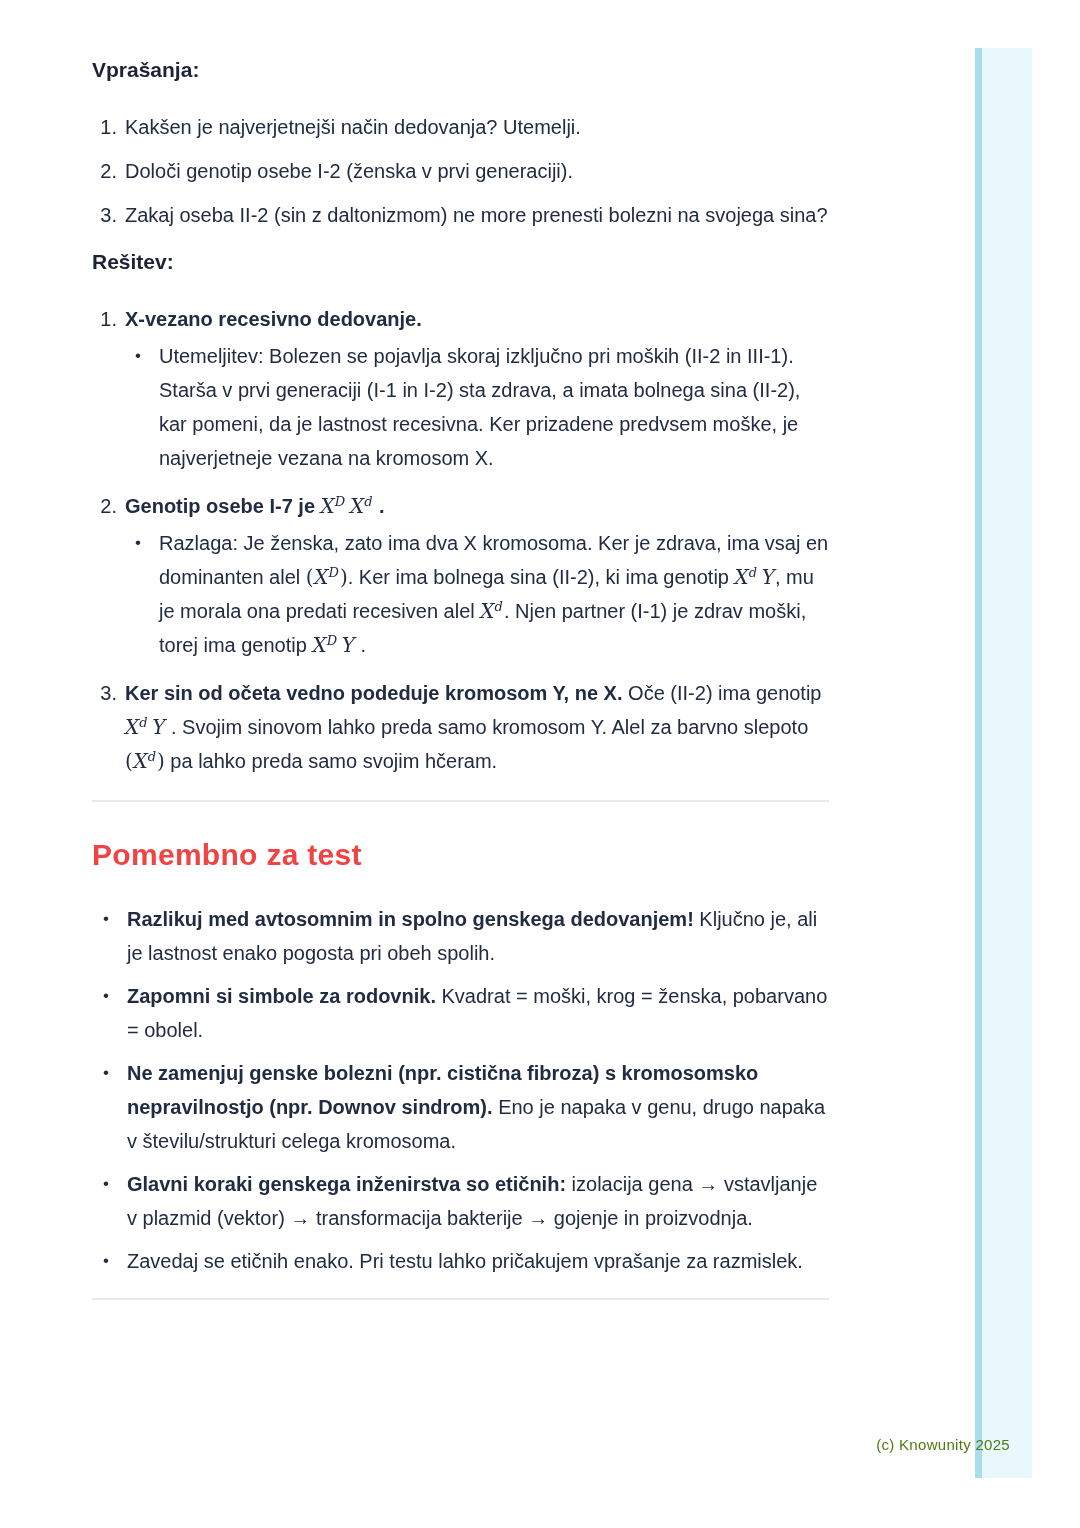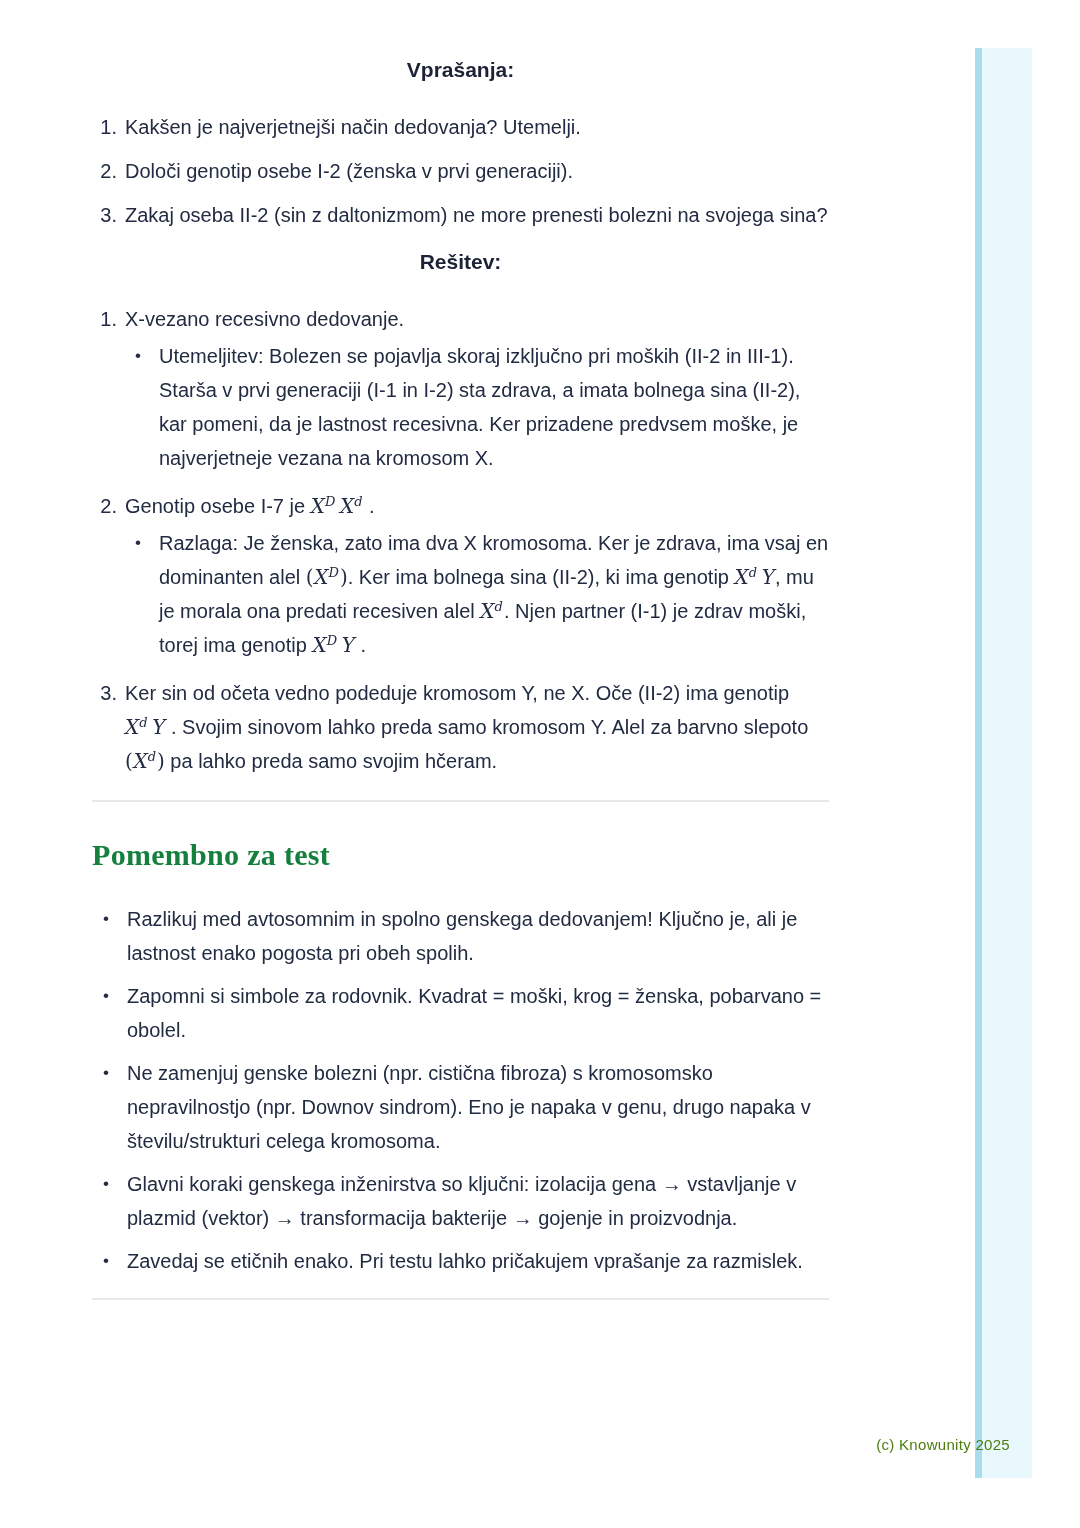--- a/index.html
+++ b/index.html
@@ -24,40 +24,39 @@
     position:absolute;
     left:92px;top:48px;
     width:737px;
     z-index:2;
   }
   .sec-heading{
     font-size:21px;
     font-weight:700;
     margin:10px 0 28px 0;
     color:#1c2336;
-    text-align:center;
   }
   .sec-heading.second{margin-top:16px;}
   .body-text{font-size:20px;line-height:34px;}
   .nlist{margin:0 0 18px 0;}
   .n-item{display:flex;margin-bottom:10px;}
   .n-item .num{
     flex:none;width:25px;text-align:right;margin-right:8px;
     font-size:20px;line-height:34px;
   }
   .n-item .itext{flex:1;}
   .sol-item{margin-bottom:14px;}
   .sol-title{font-weight:700;margin-bottom:3px;}
   .bullet-row{display:flex;margin-top:2px;}
   .dot{
     flex:none;width:34px;padding-left:10px;box-sizing:border-box;
     font-size:17px;line-height:34px;
   }
   .btext{flex:1;}
-  .seg-b{font-weight:400;}
+  .seg-b{font-weight:700;}
   .seg-i{}
   .divider{height:2px;background:#e6e8ea;margin-top:22px;}
   .divider.bottom{margin-top:20px;}
   .important-heading{
     font-size:30px;
     font-weight:700;
     letter-spacing:.3px;
     margin:36px 0 30px 0;
   }
   .blist{margin:0;}
@@ -147,38 +146,38 @@
         <span class="num">3.</span>
         <div class="itext">
           <div><span class="seg-b">Ker sin od očeta vedno podeduje kromosom Y, ne X.</span><span class="seg-n"> Oče (II-2) ima genotip </span><span class="math"><span class="mit">X</span><sup>d</sup><span class="mit">Y</span></span><span class="seg-n"> . Svojim sinovom lahko preda samo kromosom Y. Alel za barvno slepoto </span><span class="math"><span class="mup">(</span><span class="mit">X</span><sup>d</sup><span class="mup">)</span></span><span class="seg-n"> pa lahko preda samo svojim hčeram.</span></div>
         </div>
       </div>
 
     </div>
 
     <div class="divider"></div>
 
-    <div class="important-heading" style="color: #15803d; font-family: Liberation Serif, serif;">Pomembno za test</div>
+    <div class="important-heading" style="color: #ef4444;">Pomembno za test</div>
 
     <div class="blist body-text">
       <div class="b-item">
         <span class="dot">•</span>
         <div class="btext"><span class="seg-b">Razlikuj med avtosomnim in spolno genskega dedovanjem!</span><span class="seg-n"> Ključno je, ali je lastnost enako pogosta pri obeh spolih.</span></div>
       </div>
       <div class="b-item">
         <span class="dot">•</span>
         <div class="btext"><span class="seg-b">Zapomni si simbole za rodovnik.</span><span class="seg-n"> Kvadrat = moški, krog = ženska, pobarvano = obolel.</span></div>
       </div>
       <div class="b-item">
         <span class="dot">•</span>
         <div class="btext"><span class="seg-b">Ne zamenjuj genske bolezni (npr. cistična fibroza) s kromosomsko nepravilnostjo (npr. Downov sindrom).</span><span class="seg-n"> Eno je napaka v genu, drugo napaka v številu/strukturi celega kromosoma.</span></div>
       </div>
       <div class="b-item">
         <span class="dot">•</span>
-        <div class="btext"><span class="seg-b">Glavni koraki genskega inženirstva so ključni:</span><span class="seg-n"> izolacija gena → vstavljanje v plazmid (vektor) → transformacija bakterije → gojenje in proizvodnja.</span></div>
+        <div class="btext"><span class="seg-b">Glavni koraki genskega inženirstva so etičnih:</span><span class="seg-n"> izolacija gena → vstavljanje v plazmid (vektor) → transformacija bakterije → gojenje in proizvodnja.</span></div>
       </div>
       <div class="b-item">
         <span class="dot">•</span>
         <div class="btext"><span class="seg-n">Zavedaj se etičnih enako. Pri testu lahko pričakujem vprašanje za razmislek.</span></div>
       </div>
     </div>
 
     <div class="divider bottom"></div>
 
   </div>

